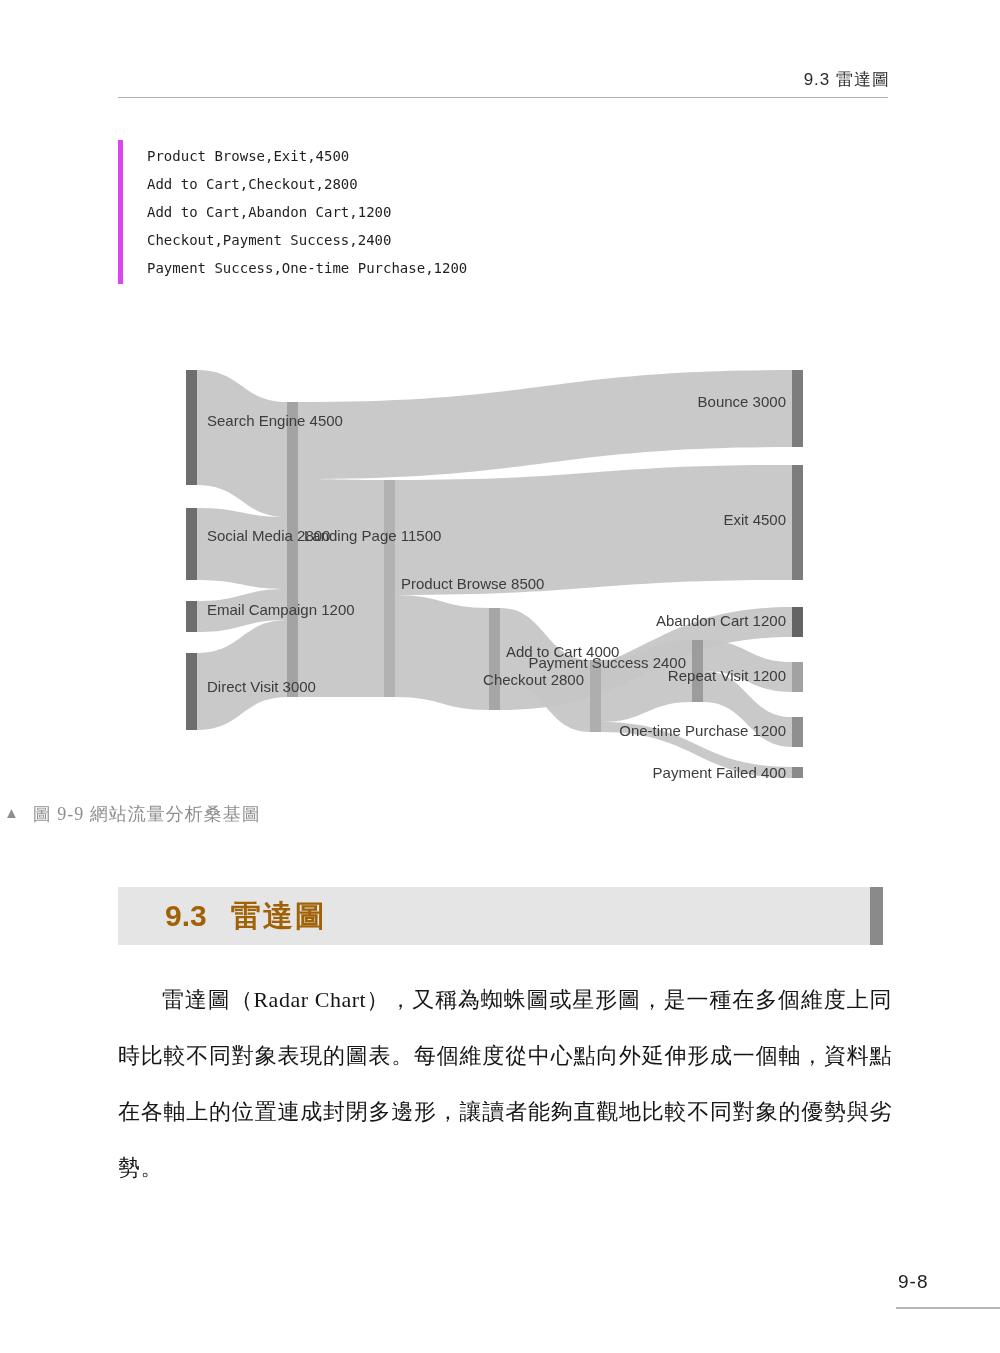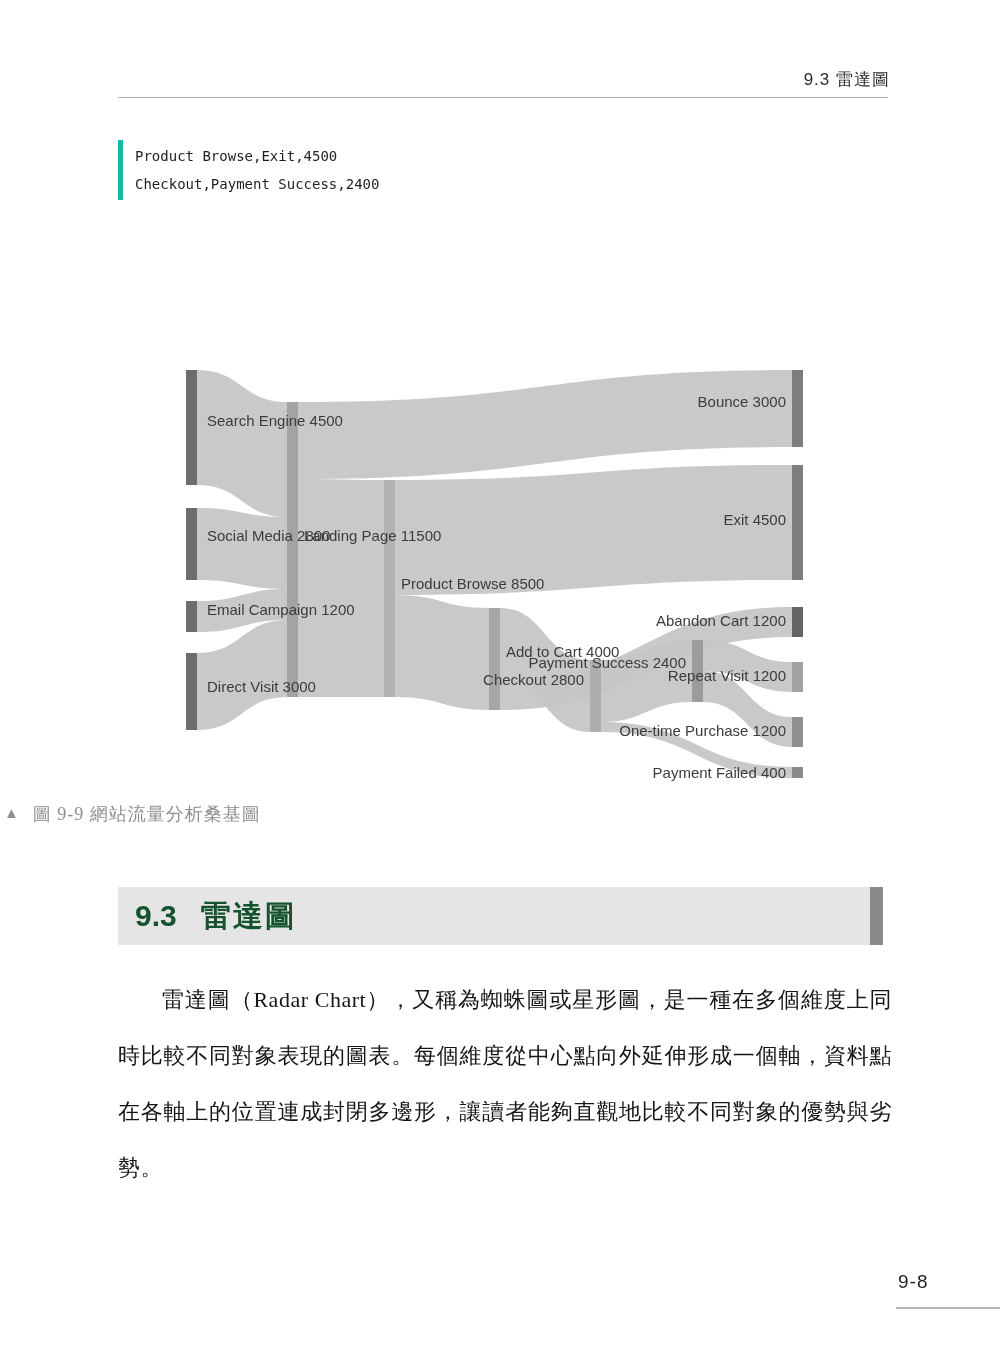--- a/index.html
+++ b/index.html
@@ -13,22 +13,22 @@
     position:absolute; top:68px; right:110px;
     font-size:17px; color:#2b2b2b; letter-spacing:1px;
     font-family:"Liberation Sans", sans-serif;
   }
   .head-rule {
     position:absolute; top:97px; left:118px; width:770px; height:1px;
     background:#adadad;
   }
   .code-block {
     position:absolute; top:140px; left:118px; width:700px;
-    border-left:5px solid #14b8a6;
-    padding:2px 0 2px 12px;
+    border-left:5px solid #d946ef;
+    padding:2px 0 2px 24px;
   }
   .code-line {
     font-family:"DejaVu Sans Mono", monospace;
     font-size:14px; line-height:28px; color:#1f1f1f; white-space:pre;
   }
   .sankey-wrap { position:absolute; top:365px; left:185px; width:620px; height:420px; }
   .sankey-wrap svg { display:block; }
   .sankey-label {
     font-family:"Liberation Sans", sans-serif;
     font-size:15px; fill:#3c3c3c;
@@ -41,22 +41,23 @@
   .fig-caption .cap-text {
     font-family:"Liberation Serif","DejaVu Serif",serif;
     font-size:18px; letter-spacing:1px;
   }
   .section-band {
     position:absolute; top:887px; left:118px; width:752px; height:58px;
     background:#e5e5e5;
   }
   .section-band .inner {
     display:flex; align-items:center; height:100%; padding-left:17px;
-    font-weight:700; color:#14532d; font-size:30px;
+    font-weight:700; color:#a16207; font-size:30px;
     font-family:"Liberation Sans", sans-serif;
+    margin-left:30px;
   }
   .section-band .sec-title { margin-left:24px; letter-spacing:2px; }
   .section-accent {
     position:absolute; top:887px; left:870px; width:13px; height:58px;
     background:#8a8a8a;
   }
   .body-par {
     position:absolute; top:972px; left:118px; width:774px;
     font-family:"Liberation Serif","DejaVu Serif",serif;
     font-size:22px; line-height:56px; color:#161616;
@@ -76,21 +77,24 @@
 <body>
 
 <div class="page">
 
   <div class="running-head">9.3  雷達圖</div>
   <div class="head-rule"></div>
 
   <div class="code-block">
     <div id="code-lines">
         <div class="code-line">Product Browse,Exit,4500</div>
+        <div class="code-line">Add to Cart,Checkout,2800</div>
+        <div class="code-line">Add to Cart,Abandon Cart,1200</div>
         <div class="code-line">Checkout,Payment Success,2400</div>
+        <div class="code-line">Payment Success,One-time Purchase,1200</div>
       </div>
   </div>
 
   <div class="sankey-wrap">
     <svg id="sankey-svg" width="620" height="420" viewBox="0 0 620 420">
         <path d="M12,5 C57,5 57,37 102,37 L102,152 C57,152 57,120 12,120 Z" fill="#c6c6c6" fill-opacity="0.95"></path>
         <path d="M12,143 C57,143 57,152 102,152 L102,224 C57,224 57,215 12,215 Z" fill="#c6c6c6" fill-opacity="0.95"></path>
         <path d="M12,236 C57,236 57,224 102,224 L102,255 C57,255 57,267 12,267 Z" fill="#c6c6c6" fill-opacity="0.95"></path>
         <path d="M12,288 C57,288 57,255 102,255 L102,332 C57,332 57,365 12,365 Z" fill="#c6c6c6" fill-opacity="0.95"></path>
         <path d="M113,37 C360,37 360,5 607,5 L607,82 C360,82 360,114 113,114 Z" fill="#c6c6c6" fill-opacity="0.95"></path>

